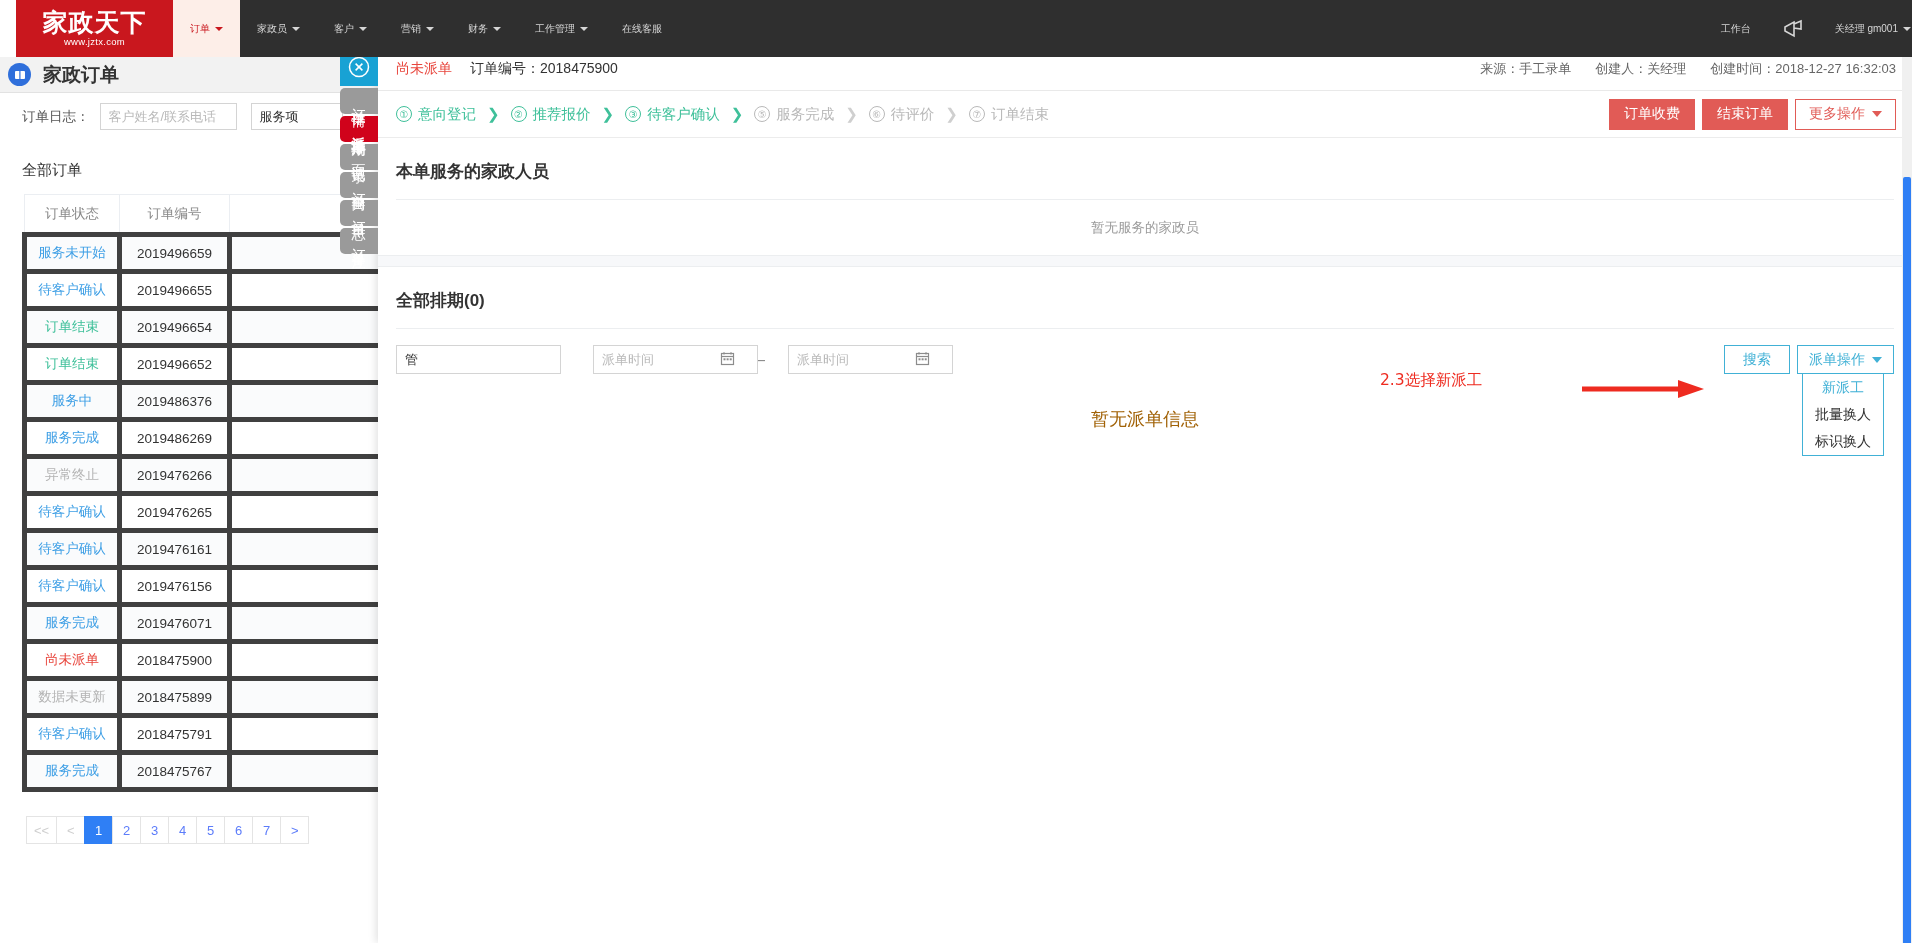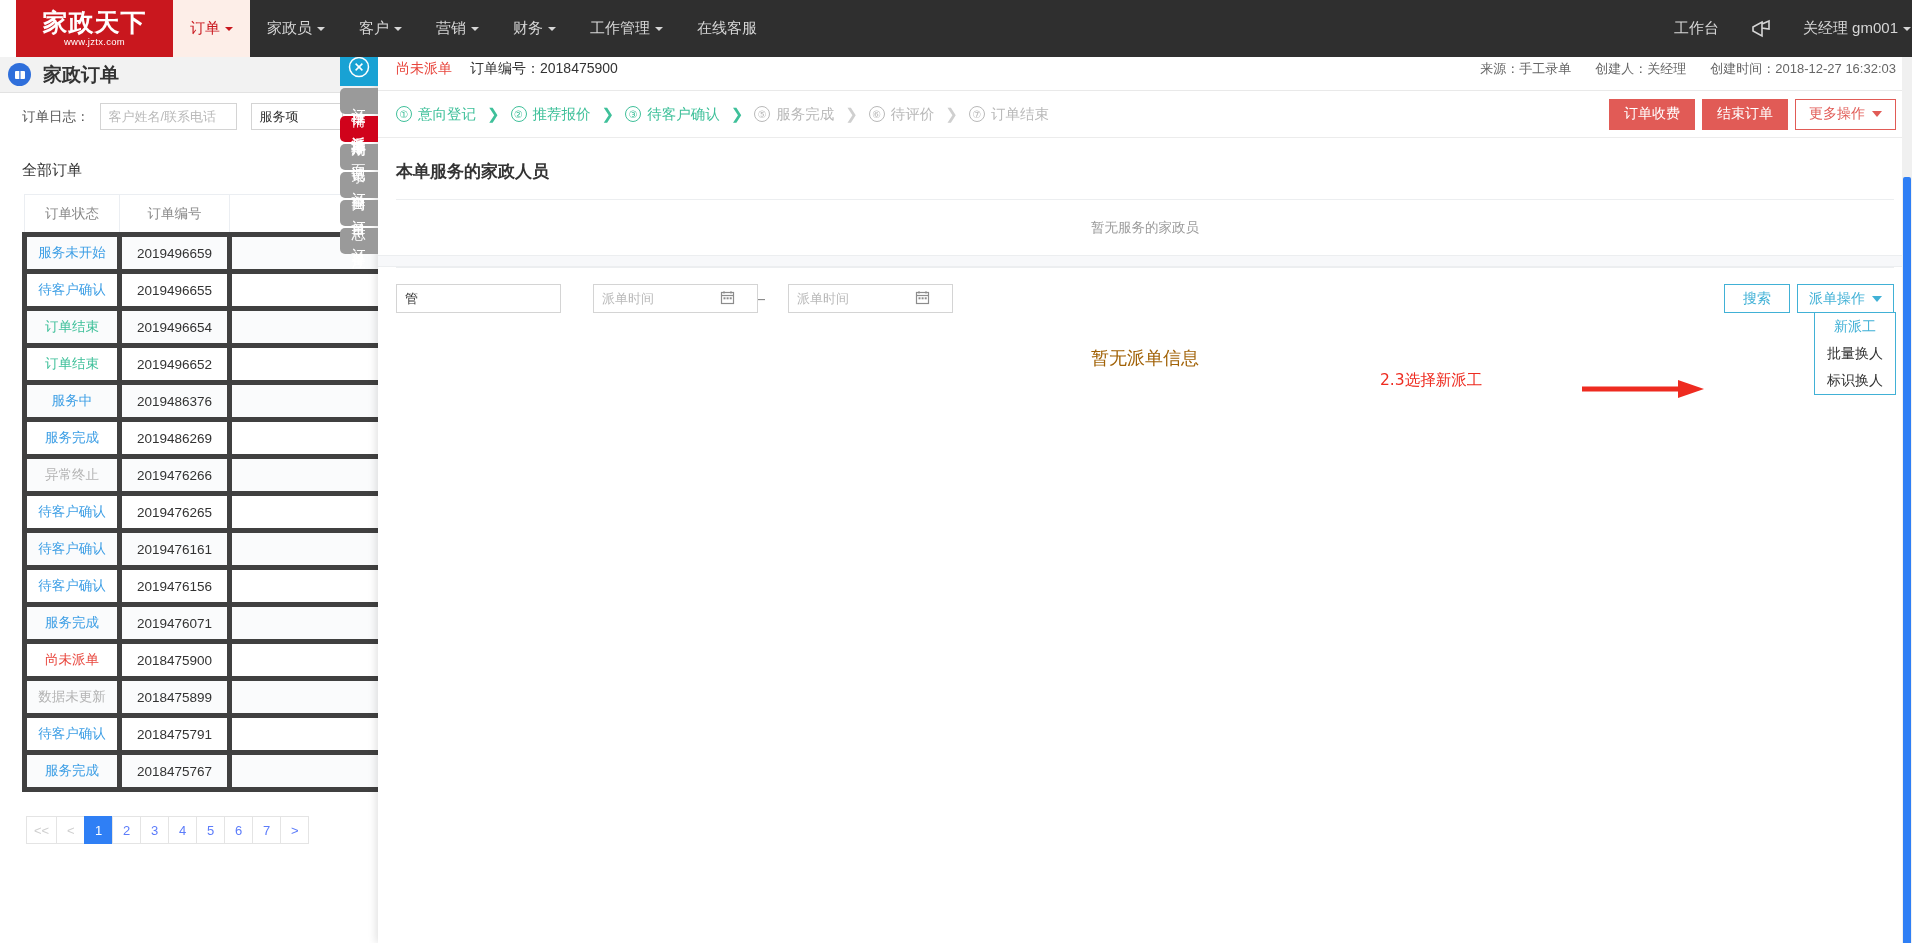--- a/index.html
+++ b/index.html
@@ -20,21 +20,21 @@
   }
   .brand-logo { text-align: center; line-height: 1; }
   .brand-cn {
     color: #fff; font-size: 25px; font-weight: bold; letter-spacing: 1px;
     font-family: "DejaVu Sans", sans-serif;
   }
   .brand-url { color: #fff; font-size: 9.5px; letter-spacing: .3px; margin-top: 2px; }
   .nav-items { display: flex; align-items: stretch; }
   .nav-item {
     padding: 0 17px; display: flex; align-items: center; color: #d6d6d6;
-    font-size: 15px; cursor: pointer; white-space: nowrap;
+    font-size: 10px; cursor: pointer; white-space: nowrap;
   }
   .nav-item.active { background: #fdeee8; color: #c9171e; }
   .caret-dn {
     display: inline-block; width: 0; height: 0; margin-left: 5px;
     border-left: 4px solid transparent; border-right: 4px solid transparent;
     border-top: 4px solid currentColor;
   }
   .nav-right { margin-left: auto; display: flex; align-items: stretch; }
   .nav-right .nav-item { color: #d6d6d6; }
   .megaphone { display: flex; align-items: center; padding: 0 14px; cursor: pointer; }
@@ -158,21 +158,21 @@
     padding: 0 18px; font-size: 14px; cursor: pointer; display: flex;
     align-items: center; font-family: "Liberation Sans", sans-serif;
   }
   .dd-wrap { position: relative; margin-left: 7px; }
   .dd-toggle {
     background: #fff; border: 1px solid #41b1d6; color: #41b1d6; height: 29px;
     padding: 0 11px; font-size: 14px; cursor: pointer; display: flex;
     align-items: center; position: relative; z-index: 2;
   }
   .dd-menu {
-    position: absolute; top: 28px; left: 17px; width: 82px; background: #fff;
+    position: absolute; top: 28px; left: 5px; width: 82px; background: #fff;
     border: 1px solid #41b1d6; z-index: 1;
   }
   .dd-menu div {
     height: 27px; display: flex; align-items: center; justify-content: center;
     font-size: 14px; color: #333; cursor: pointer;
   }
   .dd-menu div.hl { color: #41b1d6; }
 
   .no-dispatch { height: 90px; display: flex; align-items: center;
                  justify-content: center; color: #a16207; font-size: 18px; }
@@ -447,20 +447,21 @@
         </button>
     </div>
   </div>
 
   <div class="dlg-body">
     <div class="sec-title">本单服务的家政人员</div>
     <div class="sec-rule"></div>
     <div class="empty-row">暂无服务的家政员</div>
     <div class="band"></div>
 
+    <div class="sec-title">全部排期(0)</div>
     <div class="sec-rule"></div>
 
     <div class="search-row">
       <input class="txt-input inp-name" value="管" style="">
       <div class="date-box">
         <input class="txt-input" placeholder="派单时间" style="">
         <span class="cal-ico">
           <svg width="15" height="15" viewBox="0 0 15 15">
               <rect x="1.5" y="2.5" width="12" height="11" fill="none" stroke="#8c8c8c" stroke-width="1.2"></rect>
               <path d="M1.5 5.5 H13.5" stroke="#8c8c8c" stroke-width="1.2"></path>

